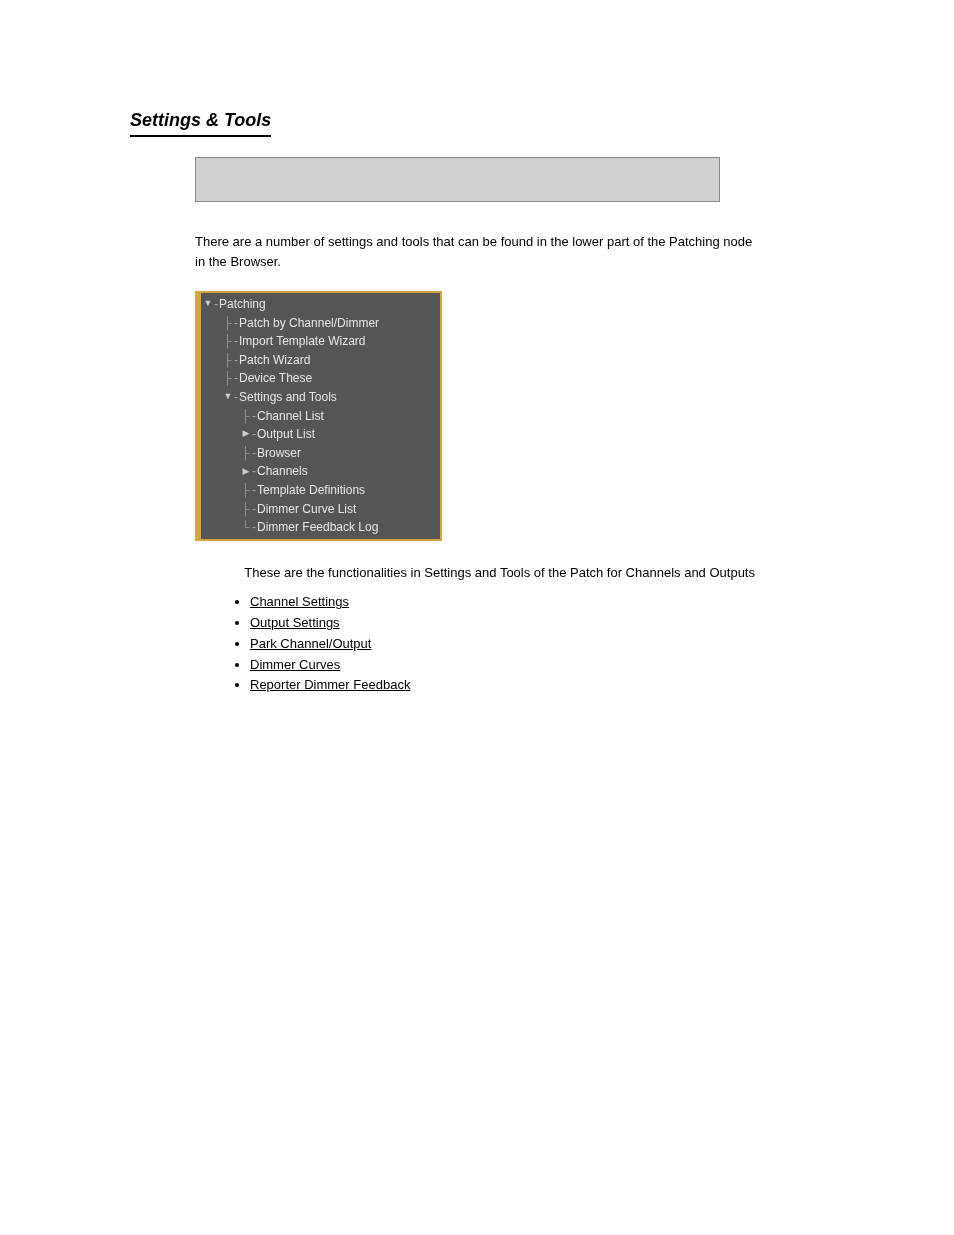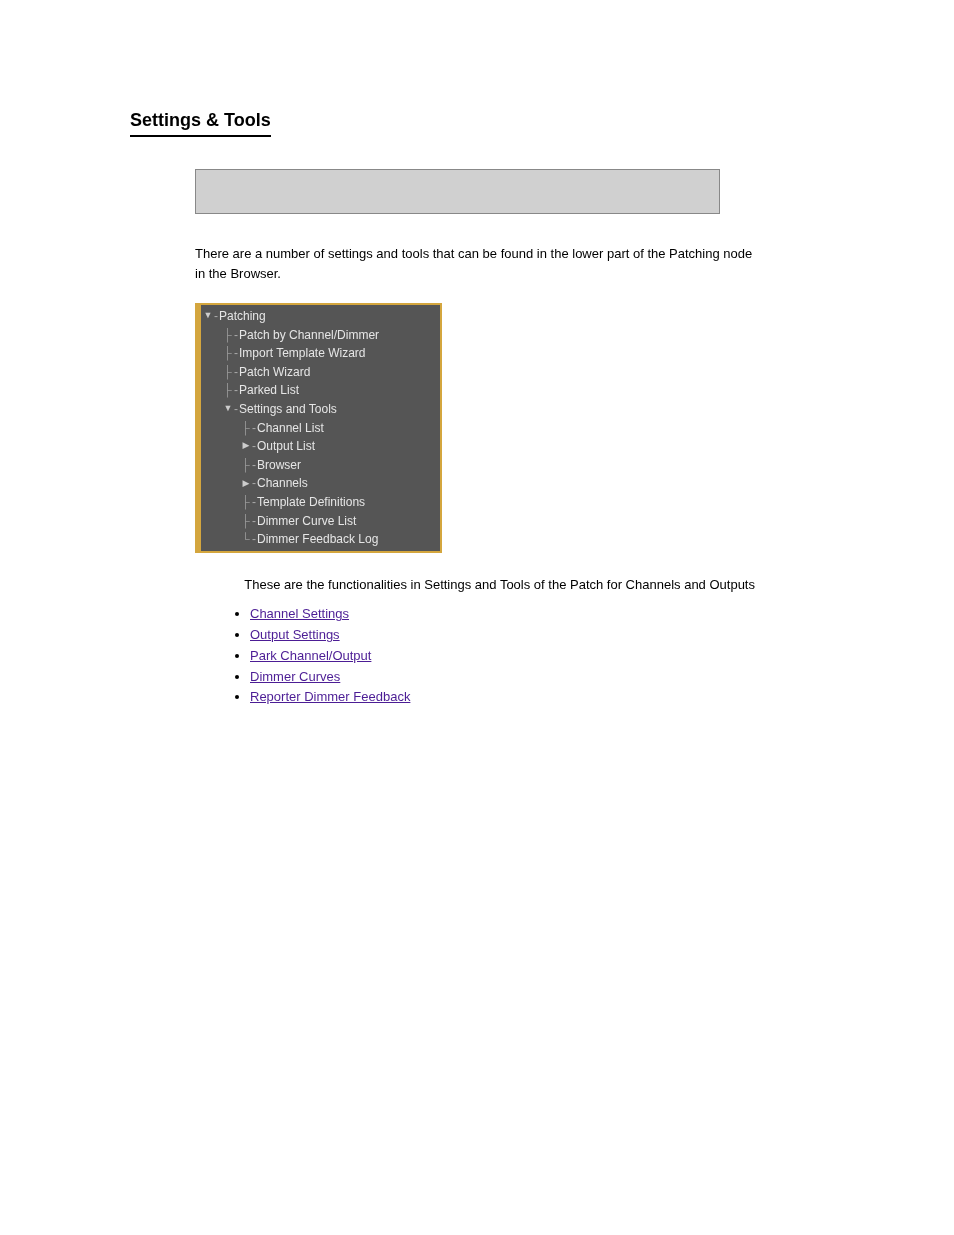--- a/index.html
+++ b/index.html
@@ -9,21 +9,22 @@
       background: #fff;
       font-family: Arial, Helvetica, sans-serif;
       font-size: 14px;
       color: #000;
       position: relative;
     }
     .content {
       padding: 110px 100px 0 130px;
     }
     .title-wrap {
-      margin-bottom: 32px;
+      margin-bottom: 20px;
+      font-style: italic;
     }
     .title {
       font-size: 18px;
       font-weight: bold;
       display: inline-block;
       border-bottom: 2px solid #000;
       padding-bottom: 4px;
     }
     .banner {
       background: #d0d0d0;
@@ -92,21 +93,21 @@
       text-align: right;
     }
     ul.links {
       margin-left: 120px;
       margin-top: 10px;
       list-style: disc;
       font-size: 13px;
       line-height: 1.6;
     }
     ul.links li a {
-      color: #4c1d95;
+      color: #000000;
       text-decoration: underline;
     }
   </style>
 </head>
 <body>
 
 <div class="content">
   <div class="title-wrap">
     <span class="title">Settings &amp; Tools</span>
   </div>
@@ -135,21 +136,21 @@
           <span>Import Template Wizard</span>
       </div>
       <div class="tnode tchild-1">
         <span class="connector">├</span>
           <span class="dash">-</span>
           <span>Patch Wizard</span>
       </div>
       <div class="tnode tchild-1">
         <span class="connector">├</span>
           <span class="dash">-</span>
-          <span>Parked List</span>
+          <span>Device These</span>
       </div>
 
       <div class="tnode tchild-1">
         <span class="arrow">▼</span>
           <span class="dash">-</span>
           <span>Settings and Tools</span>
       </div>
 
       <div class="tnode tchild-2">
         <span class="connector">├</span>

